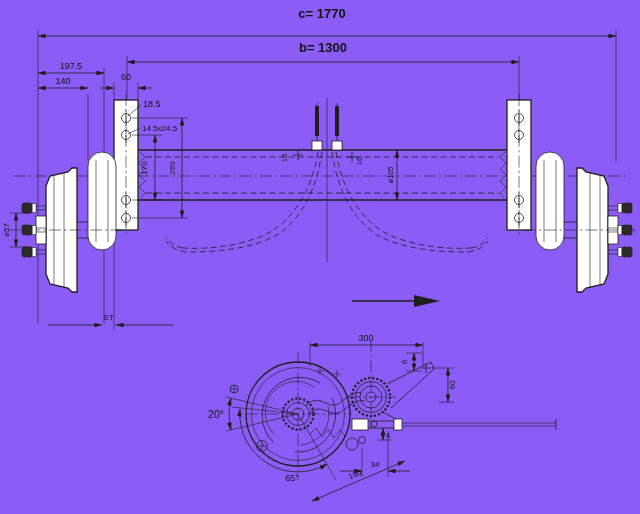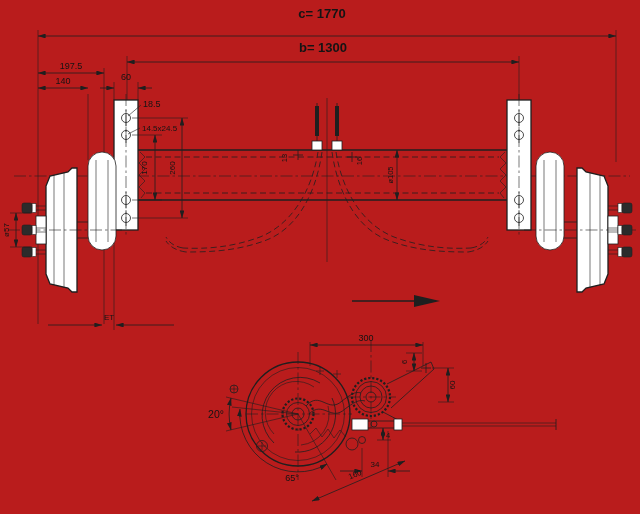--- a/index.html
+++ b/index.html
@@ -1,16 +1,16 @@
 <!DOCTYPE html>
 <html><head>
 <meta charset="utf-8">
 <style>
   html,body{margin:0;padding:0;background:#ffffff;}
-  #stage{width:640px;height:514px;background:#b91c1c;position:relative;overflow:hidden;}
+  #stage{width:640px;height:514px;background:#8b5cf6;position:relative;overflow:hidden;}
   svg{display:block;}
   svg line, svg path, svg rect, svg circle, svg polyline, svg ellipse{
     stroke:#1f1f1f; fill:none; stroke-width:1;
   }
   svg .thin{stroke-width:.6;}
   svg .med{stroke-width:.8;}
   svg .bold{stroke-width:1.3;}
   svg .dash{stroke-dasharray:6 3.5; stroke-width:.8;}
   svg .cl{stroke-dasharray:12 3 2.5 3; stroke-width:.6;}
   svg .w{fill:#ffffff;}

